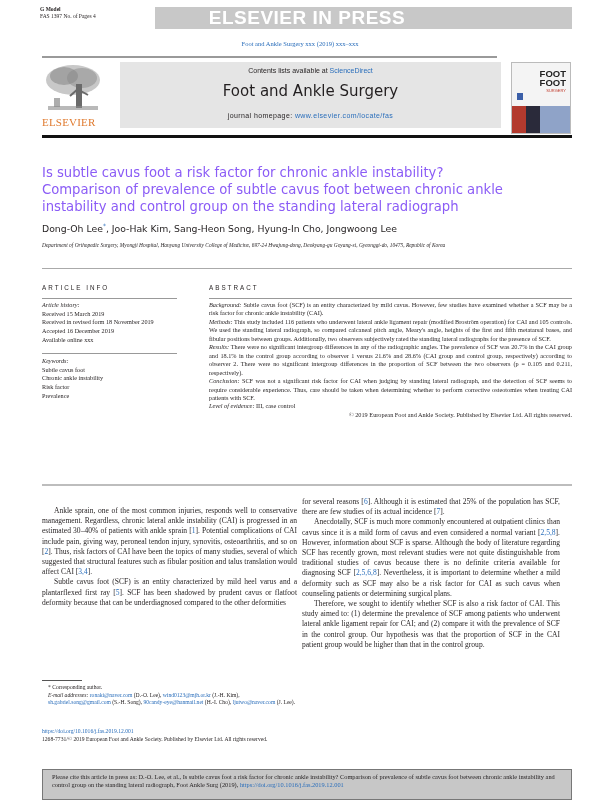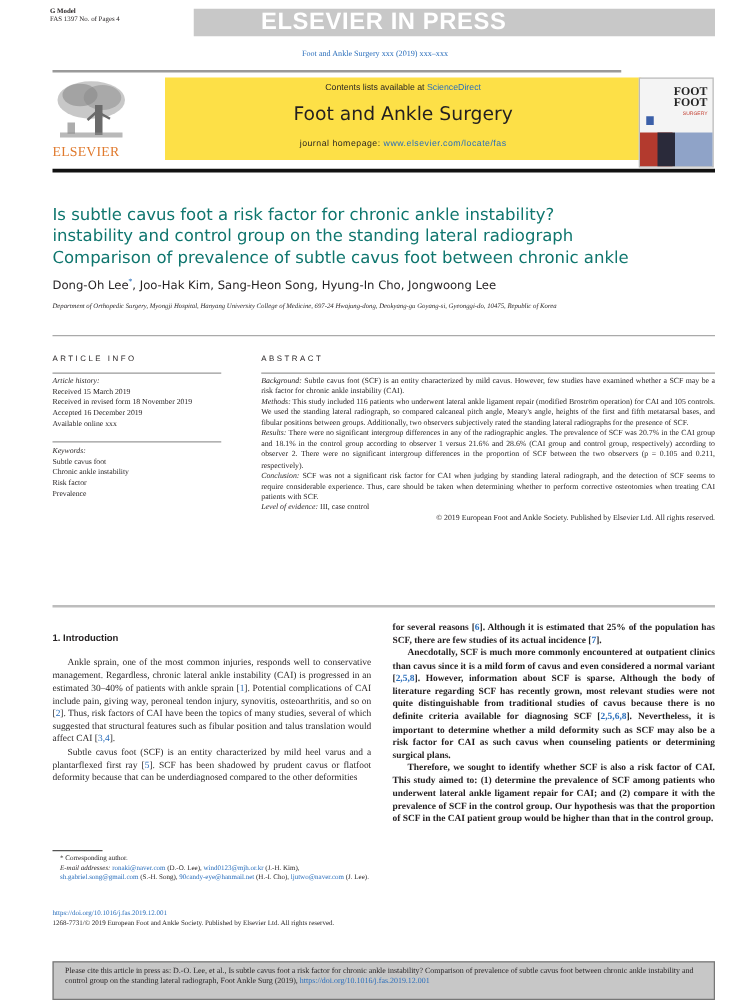--- a/index.html
+++ b/index.html
@@ -8,34 +8,34 @@
   .abs { position: absolute; }
   .link { color: #2a6ebb; }
   .top-meta { left: 40px; top: 6px; font-size: 5.5px; line-height: 6.5px; font-family: "Liberation Serif", serif; }
   .top-meta b { font-weight: bold; }
   .aip-bar { left: 42px; top: 7px; width: 530px; height: 22px; background: #c8c8c8; }
   .aip-text { position: absolute; left: 0; right: 0; top: 0; text-align: center; font-family: "Liberation Sans", sans-serif; font-weight: bold; font-size: 19px; line-height: 22px; color: #ffffff; letter-spacing: 0.5px; }
   .journal-ref { left: 0; width: 600px; top: 40px; text-align: center; font-size: 6.5px; color: #2a6ebb; }
   .hdr-rule { left: 42px; top: 56px; width: 455px; height: 2px; background: #9a9a9a; }
   .elsevier-logo { left: 42px; top: 62px; width: 62px; height: 66px; }
   .elsevier-word { position: absolute; left: 0; bottom: 0; width: 62px; text-align: left; font-size: 11px; color: #e07a2e; font-family: "Liberation Serif", serif; letter-spacing: 0.2px; }
-  .masthead { left: 132px; top: 62px; width: 381px; height: 66px; background: #fde047; }
+  .masthead { left: 120px; top: 62px; width: 381px; height: 66px; background: #e5e5e5; }
   .contents { position: absolute; left: 0; right: 0; top: 5px; text-align: center; font-family: "Liberation Sans", sans-serif; font-size: 7px; }
   .journal-name { position: absolute; left: 0; right: 0; top: 20px; text-align: center; font-family: "DejaVu Sans", sans-serif; font-size: 15px; }
   .homepage { position: absolute; left: 0; right: 0; top: 50px; text-align: center; font-family: "Liberation Sans", sans-serif; font-size: 7px; letter-spacing: 0.4px; }
   .cover { left: 511px; top: 62px; width: 60px; height: 72px; border: 1px solid #bbb; background: #f4f4f4; overflow: hidden; }
-  .cover-title { position: absolute; right: 4px; top: 7px; text-align: center; font-family: Liberation Serif, serif; font-weight: bold; font-size: 9.5px; line-height: 8.5px; color: #222; }
+  .cover-title { position: absolute; right: 4px; top: 7px; text-align: center; font-family: Liberation Sans, sans-serif; font-weight: bold; font-size: 9.5px; line-height: 8.5px; color: #222; }
   .cover-sub { position: absolute; right: 4px; top: 25px; font-family: "Liberation Sans", sans-serif; font-size: 4px; color: #c0392b; }
   .cover-red { position: absolute; left: 0; top: 43px; width: 26px; height: 29px; background: #b33a2e; }
   .cover-dark { position: absolute; left: 14px; top: 43px; width: 14px; height: 29px; background: #2a2a3a; }
   .cover-blue { position: absolute; left: 28px; top: 43px; width: 32px; height: 29px; background: #8fa3c8; }
   .cover-badge { position: absolute; left: 5px; top: 30px; width: 6px; height: 7px; background: #3b5fa8; }
   .thick-rule { left: 42px; top: 135px; width: 530px; height: 3px; background: #111; }
 
-  .title { left: 42px; top: 164px; width: 520px; font-family: "DejaVu Sans", sans-serif; font-size: 13.2px; line-height: 17px; color: #0f766e; }
+  .title { left: 42px; top: 164px; width: 520px; font-family: "DejaVu Sans", sans-serif; font-size: 13.2px; line-height: 17px; color: #8b5cf6; }
   .authors { left: 42px; top: 222px; width: 520px; font-family: "DejaVu Sans", sans-serif; font-size: 9.3px; }
   .authors sup { color: #2a6ebb; font-size: 6px; }
   .affil { left: 42px; top: 242px; width: 490px; font-size: 5.4px; line-height: 7px; font-style: italic; }
   .affil-rule { left: 42px; top: 268px; width: 530px; height: 1px; background: #aaa; }
 
   .sec-head { font-family: "Liberation Sans", sans-serif; font-size: 6.3px; letter-spacing: 2px; }
   .info-head { left: 42px; top: 284px; }
   .info-rule1 { left: 42px; top: 298px; width: 135px; height: 1px; background: #999; }
   .info-block { left: 42px; top: 301px; width: 140px; font-size: 6.2px; line-height: 8.7px; }
   .info-rule2 { left: 42px; top: 353px; width: 135px; height: 1px; background: #999; }
@@ -45,21 +45,21 @@
   .abs-head { left: 209px; top: 284px; }
   .abs-rule { left: 209px; top: 298px; width: 363px; height: 1px; background: #999; }
   .abs-body { left: 209px; top: 301px; width: 363px; font-size: 6.25px; line-height: 8.45px; text-align: justify; }
   .abs-body p { margin: 0; }
   .abs-copy { text-align: right; }
   .abs-end-rule { left: 42px; top: 484px; width: 530px; height: 2px; background: #bdbdbd; }
 
   .col { font-size: 7.55px; line-height: 10.2px; text-align: justify; }
   .col p { text-indent: 12px; }
   .col1 { left: 42px; top: 506px; width: 255px; }
-  .col2 { left: 314px; top: 497px; width: 258px; font-weight: bold; }
+  .col2 { left: 302px; top: 497px; width: 258px; }
   .intro-head { font-family: "Liberation Sans", sans-serif; font-weight: bold; font-size: 7.6px; text-indent: 0 !important; margin-bottom: 9px; }
 
   .fn-rule { left: 42px; top: 680px; width: 40px; height: 1px; background: #555; }
   .footnote { left: 42px; top: 684px; width: 255px; font-size: 5.6px; line-height: 7.6px; }
   .footnote .ind { padding-left: 6px; }
   .doi { left: 42px; top: 728px; font-size: 5.6px; }
   .issn { left: 42px; top: 736px; font-size: 5.6px; }
 
   .cite-box { left: 42px; top: 769px; width: 530px; height: 31px; background: #c7c7c7; border: 1px solid #777; padding: 3px 9px; font-size: 6.35px; line-height: 8.2px; }
 </style>
@@ -107,22 +107,22 @@
   <div class="cover-sub">SURGERY</div>
   <div class="cover-badge"></div>
   <div class="cover-red"></div>
   <div class="cover-dark"></div>
   <div class="cover-blue"></div>
 </div>
 <div class="abs thick-rule"></div>
 
 <div class="abs title">
   <div>Is subtle cavus foot a risk factor for chronic ankle instability?</div>
+  <div>Comparison of prevalence of subtle cavus foot between chronic ankle</div>
   <div>instability and control group on the standing lateral radiograph</div>
-  <div>Comparison of prevalence of subtle cavus foot between chronic ankle</div>
 </div>
 <div class="abs authors">
   <span>Dong-Oh Lee</span><sup>*</sup><span>, Joo-Hak Kim, Sang-Heon Song, Hyung-In Cho, Jongwoong Lee</span>
 </div>
 <div class="abs affil">Department of Orthopedic Surgery, Myongji Hospital, Hanyang University College of Medicine, 697-24 Hwajung-dong, Deokyang-gu Goyang-si, Gyeonggi-do, 10475, Republic of Korea</div>
 <div class="abs affil-rule"></div>
 
 <div class="abs sec-head info-head">ARTICLE INFO</div>
 <div class="abs info-rule1"></div>
 <div class="abs info-block">
@@ -147,21 +147,20 @@
   <p><span class="ital">Background:</span><span> Subtle cavus foot (SCF) is an entity characterized by mild cavus. However, few studies have examined whether a SCF may be a risk factor for chronic ankle instability (CAI).</span></p>
   <p><span class="ital">Methods:</span><span> This study included 116 patients who underwent lateral ankle ligament repair (modified Broström operation) for CAI and 105 controls. We used the standing lateral radiograph, so compared calcaneal pitch angle, Meary's angle, heights of the first and fifth metatarsal bases, and fibular positions between groups. Additionally, two observers subjectively rated the standing lateral radiographs for the presence of SCF.</span></p>
   <p><span class="ital">Results:</span><span> There were no significant intergroup differences in any of the radiographic angles. The prevalence of SCF was 20.7% in the CAI group and 18.1% in the control group according to observer 1 versus 21.6% and 28.6% (CAI group and control group, respectively) according to observer 2. There were no significant intergroup differences in the proportion of SCF between the two observers (p = 0.105 and 0.211, respectively).</span></p>
   <p><span class="ital">Conclusion:</span><span> SCF was not a significant risk factor for CAI when judging by standing lateral radiograph, and the detection of SCF seems to require considerable experience. Thus, care should be taken when determining whether to perform corrective osteotomies when treating CAI patients with SCF.</span></p>
   <p><span class="ital">Level of evidence:</span><span> III, case control</span></p>
   <p class="abs-copy">© 2019 European Foot and Ankle Society. Published by Elsevier Ltd. All rights reserved.</p>
 </div>
 <div class="abs abs-end-rule"></div>
 
 <div class="abs col col1">
-  <p class="intro-head">1. Introduction</p>
   <p><span>Ankle sprain, one of the most common injuries, responds well to conservative management. Regardless, chronic lateral ankle instability (CAI) is progressed in an estimated 30–40% of patients with ankle sprain [</span><span class="link">1</span><span>]. Potential complications of CAI include pain, giving way, peroneal tendon injury, synovitis, osteoarthritis, and so on [</span><span class="link">2</span><span>]. Thus, risk factors of CAI have been the topics of many studies, several of which suggested that structural features such as fibular position and talus translation would affect CAI [</span><span class="link">3,4</span><span>].</span></p>
   <p><span>Subtle cavus foot (SCF) is an entity characterized by mild heel varus and a plantarflexed first ray [</span><span class="link">5</span><span>]. SCF has been shadowed by prudent cavus or flatfoot deformity because that can be underdiagnosed compared to the other deformities</span></p>
 </div>
 
 <div class="abs col col2">
   <p style="text-indent:0"><span>for several reasons [</span><span class="link">6</span><span>]. Although it is estimated that 25% of the population has SCF, there are few studies of its actual incidence [</span><span class="link">7</span><span>].</span></p>
   <p><span>Anecdotally, SCF is much more commonly encountered at outpatient clinics than cavus since it is a mild form of cavus and even considered a normal variant [</span><span class="link">2,5,8</span><span>]. However, information about SCF is sparse. Although the body of literature regarding SCF has recently grown, most relevant studies were not quite distinguishable from traditional studies of cavus because there is no definite criteria available for diagnosing SCF [</span><span class="link">2,5,6,8</span><span>]. Nevertheless, it is important to determine whether a mild deformity such as SCF may also be a risk factor for CAI as such cavus when counseling patients or determining surgical plans.</span></p>
   <p>Therefore, we sought to identify whether SCF is also a risk factor of CAI. This study aimed to: (1) determine the prevalence of SCF among patients who underwent lateral ankle ligament repair for CAI; and (2) compare it with the prevalence of SCF in the control group. Our hypothesis was that the proportion of SCF in the CAI patient group would be higher than that in the control group.</p>
 </div>
 

